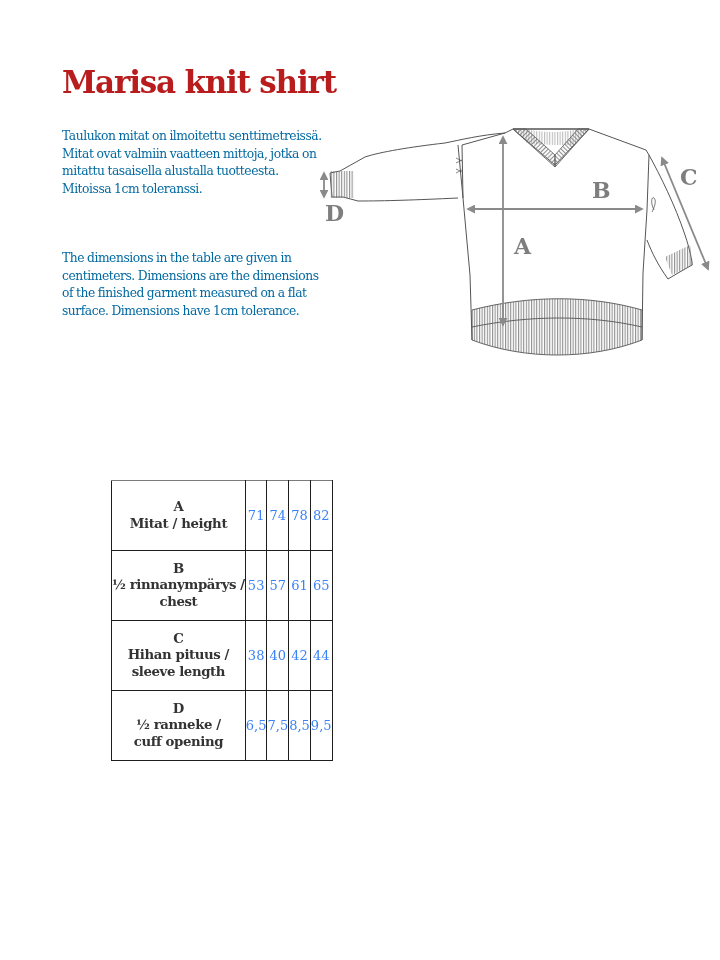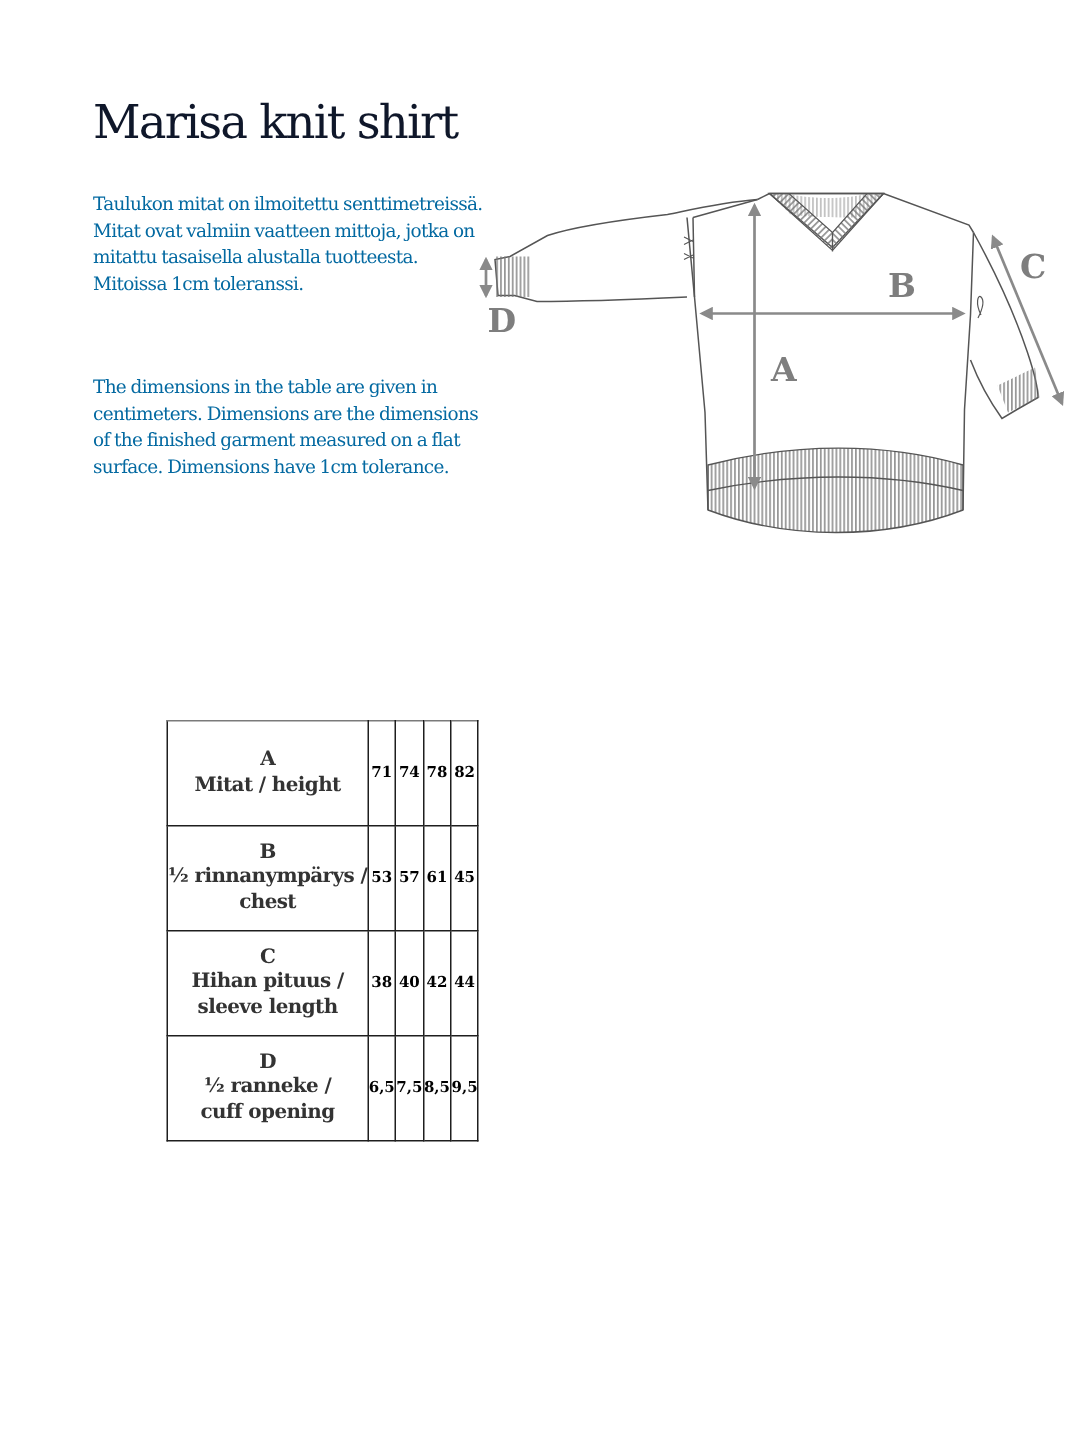--- a/index.html
+++ b/index.html
@@ -1,33 +1,33 @@
 <!DOCTYPE html>
 <html><head>
 <meta charset="utf-8">
 <style>
   html, body { margin:0; padding:0; }
   body { width:720px; height:960px; background:#ffffff; position:relative; overflow:hidden; font-family:"DejaVu Serif", serif; }
-  .title { position:absolute; left:62px; top:64px; font-family:"DejaVu Serif", serif; font-weight:normal; font-size:31px; color:#0f172a; letter-spacing:-1.2px; white-space:nowrap; }
+  .title { position:absolute; left:62px; top:64px; font-family:"DejaVu Serif", serif; font-weight:bold; font-size:31px; color:#b91c1c; letter-spacing:-1.2px; white-space:nowrap; }
   .para { position:absolute; left:62px; width:262px; font-family:"DejaVu Serif", serif; font-size:12.3px; line-height:17.6px; color:#0369a1; letter-spacing:-0.45px; word-spacing:-0.5px; }
   .para-fi { top:128px; }
   .para-en { top:250px; }
   .diagram { position:absolute; left:310px; top:115px; width:405px; height:260px; }
   .diagram .lbl { font-family:"DejaVu Serif", serif; font-weight:bold; fill:#7e7e7e; }
   table.sizes { position:absolute; left:111px; top:480px; border-collapse:collapse; font-family:"DejaVu Serif", serif; color:#222; }
   table.sizes td, table.sizes th { border:1.6px solid #1e1e1e; text-align:center; vertical-align:middle; padding:0; }
   table.sizes tr:first-child th, table.sizes tr:first-child td { border-top-color:#7a7a7a; }
   table.sizes td:nth-child(3), table.sizes th:nth-child(3) { border-left-color:#6e6e6e; }
   table.sizes th { font-weight:normal; font-size:13px; height:69px; letter-spacing:-0.5px; }
   table.sizes td { height:69px; }
   .col0 { width:165px; }
   .colx { width:86px; }
   .rowhead { font-weight:bold; font-size:13.3px; line-height:16.5px; letter-spacing:-0.4px; color:#333; }
   .rowhead span { display:block; }
-  .cell { font-size:10px; color:#000000;font-weight:bold; }
+  .cell { font-size:13px; color:#3b82f6; }
 </style>
 </head>
 <body>
 
 <div class="title">Marisa knit shirt</div>
 <div class="para para-fi">Taulukon mitat on ilmoitettu senttimetreissä. Mitat ovat valmiin vaatteen mittoja, jotka on mitattu tasaisella alustalla tuotteesta. Mitoissa 1cm toleranssi.</div>
 <div class="para para-en">The dimensions in the table are given in centimeters. Dimensions are the dimensions of the finished garment measured on a flat surface. Dimensions have 1cm tolerance.</div>
 
 <svg class="diagram" viewBox="0 0 405 260" xmlns="http://www.w3.org/2000/svg">
   <defs>
@@ -101,21 +101,21 @@
   </tr>
   <tr>
     <td class="rowhead">
       <span>B</span>
       <span>½ rinnanympärys /</span>
       <span>chest</span>
     </td>
     <td class="cell">53</td>
     <td class="cell">57</td>
     <td class="cell">61</td>
-    <td class="cell">45</td>
+    <td class="cell">65</td>
   </tr>
   <tr>
     <td class="rowhead">
       <span>C</span>
       <span>Hihan pituus /</span>
       <span>sleeve length</span>
     </td>
     <td class="cell">38</td>
     <td class="cell">40</td>
     <td class="cell">42</td>

